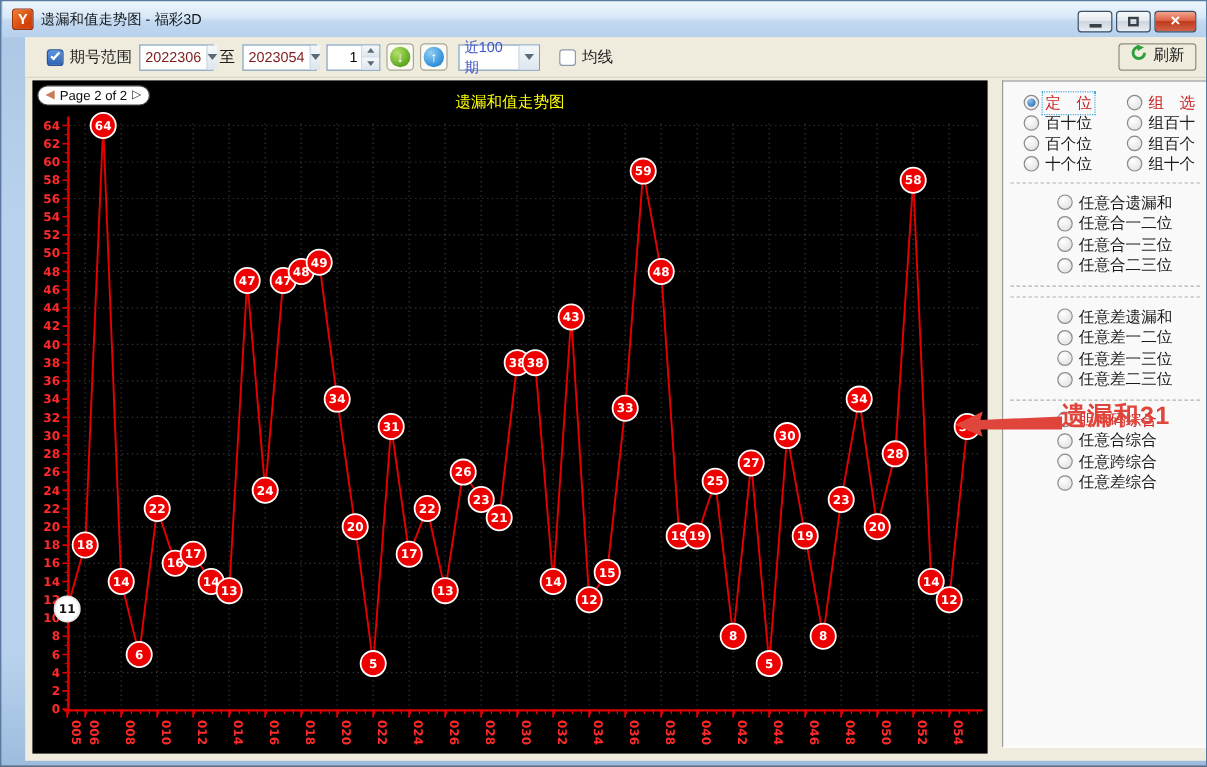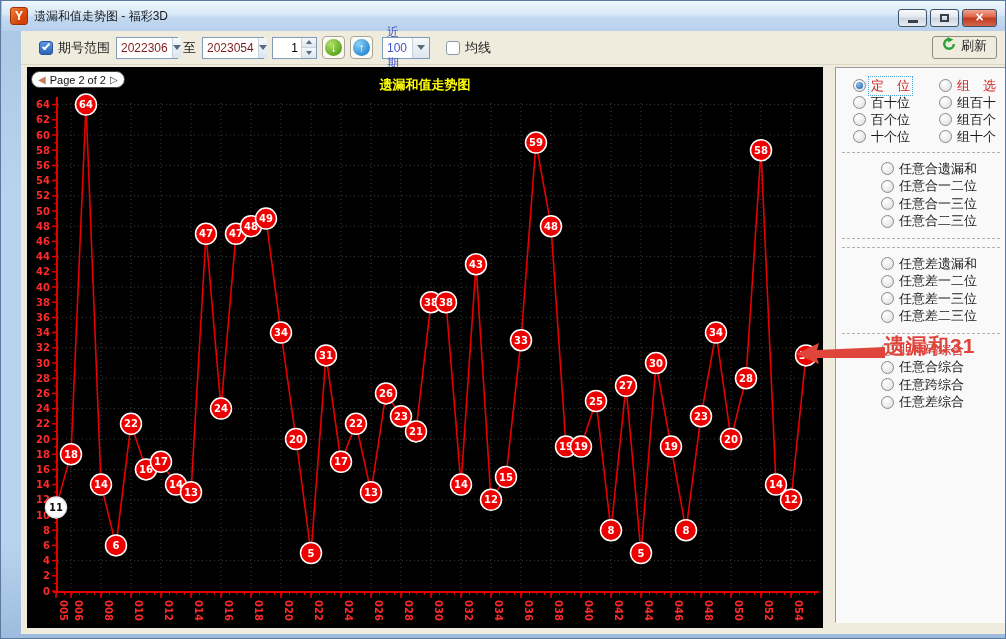--- a/index.html
+++ b/index.html
@@ -40,21 +40,21 @@
   .circle-ic.blue{background:radial-gradient(circle at 35% 30%,#8ed0f4,#2f8ed8 70%,#1867ab);}
   .recent-combo .val{color:#3d52c9;}
   .refresh-btn{margin-left:auto;margin-right:8px;height:23px;padding:0 9px;border:1px solid #8f8d7e;border-radius:3px;background:linear-gradient(#fcfcf8,#ecead e0 60%,#e2dfce);display:flex;align-items:flex-start;gap:5px;font-size:13px;color:#1c1c1c;cursor:pointer;}
   
   .chart-panel{position:absolute;left:6px;top:36px;width:796px;height:561px;background:#000;}
   #chart-svg{position:absolute;left:0;top:0;}
   #chart-svg text{font-family:"DejaVu Sans","Liberation Sans",sans-serif;}
   .pager{position:absolute;left:4px;top:4px;height:17px;background:#fff;border:1px solid #444;border-radius:9px;display:flex;align-items:center;padding:0 6px;gap:4px;font-size:11px;color:#111;z-index:5;}
   .pager .arrow-l{color:#c97b5a;font-size:10px;cursor:pointer;line-height:1;}
   .pager .arrow-r{color:#333;font-size:10px;cursor:pointer;line-height:1;}
-  .chart-title{position:absolute;left:0;top:9px;width:100%;text-align:center;color:#ffff00;font-size:13px;font-weight:bold;z-index:4;}
+  .chart-title{position:absolute;left:0;top:9px;width:100%;text-align:center;color:#ffff00;font-size:13px;font-weight:normal;z-index:4;}
   
   .sidebar{position:absolute;left:814px;top:36px;width:172px;height:556px;background:#f9f9f9;border:1px solid #fdfdfd;border-top-color:#9a9a9a;border-left-color:#9a9a9a;padding-top:8px;}
   .sb-title{text-align:center;font-size:13px;color:#111;height:24px;}
   .pos-grid{display:grid;grid-template-columns:86px 1fr;row-gap:2px;padding:2px 2px 0 17px;}
   .r-item{display:flex;align-items:center;height:15px;font-size:13px;color:#1a1a1a;gap:5px;cursor:pointer;white-space:nowrap;}
   .radio{width:13px;height:13px;min-width:13px;border-radius:50%;border:1px solid #8a8a8a;background:radial-gradient(circle at 35% 30%,#ffffff,#dcdcdc);position:relative;}
   .radio.sel::after{content:'';position:absolute;left:2px;top:2px;width:7px;height:7px;border-radius:50%;background:radial-gradient(circle at 35% 30%,#8cc0ee,#1b5bab);}
   .red-label{color:#cc2222;}
   .focus-box{border:1px dotted #49a8d8;padding:0 2px;margin:-1px 0 -1px -3px;}
   .sb-sep{border-top:1px dashed #b5b2a5;margin:8px 6px 7px 6px;}
@@ -114,21 +114,21 @@
               <span class="tri-down-s"></span>
             </span>
         </span>
       </div>
       <div class="round-btn">
           <span class="circle-ic green">↓</span>
         </div>
       <div class="round-btn">
           <span class="circle-ic blue">↑</span>
         </div>
-      <div class="combo recent-combo" style="width:48px;margin-left:9px">
+      <div class="combo recent-combo" style="width:68px;margin-left:9px">
         <span class="val">近100期</span>
         <span class="drop">
             <span class="tri-down"></span>
           </span>
       </div>
       <span class="cb unchecked" style="margin-left:16px"></span>
       <span class="tb-label">均线</span>
       <div class="refresh-btn">
         <svg width="14" height="14" viewBox="0 0 14 14">
           <path d="M 11.8 7 A 4.8 4.8 0 1 1 7 2.2" stroke="#2ca039" stroke-width="2.4" fill="none"></path>

